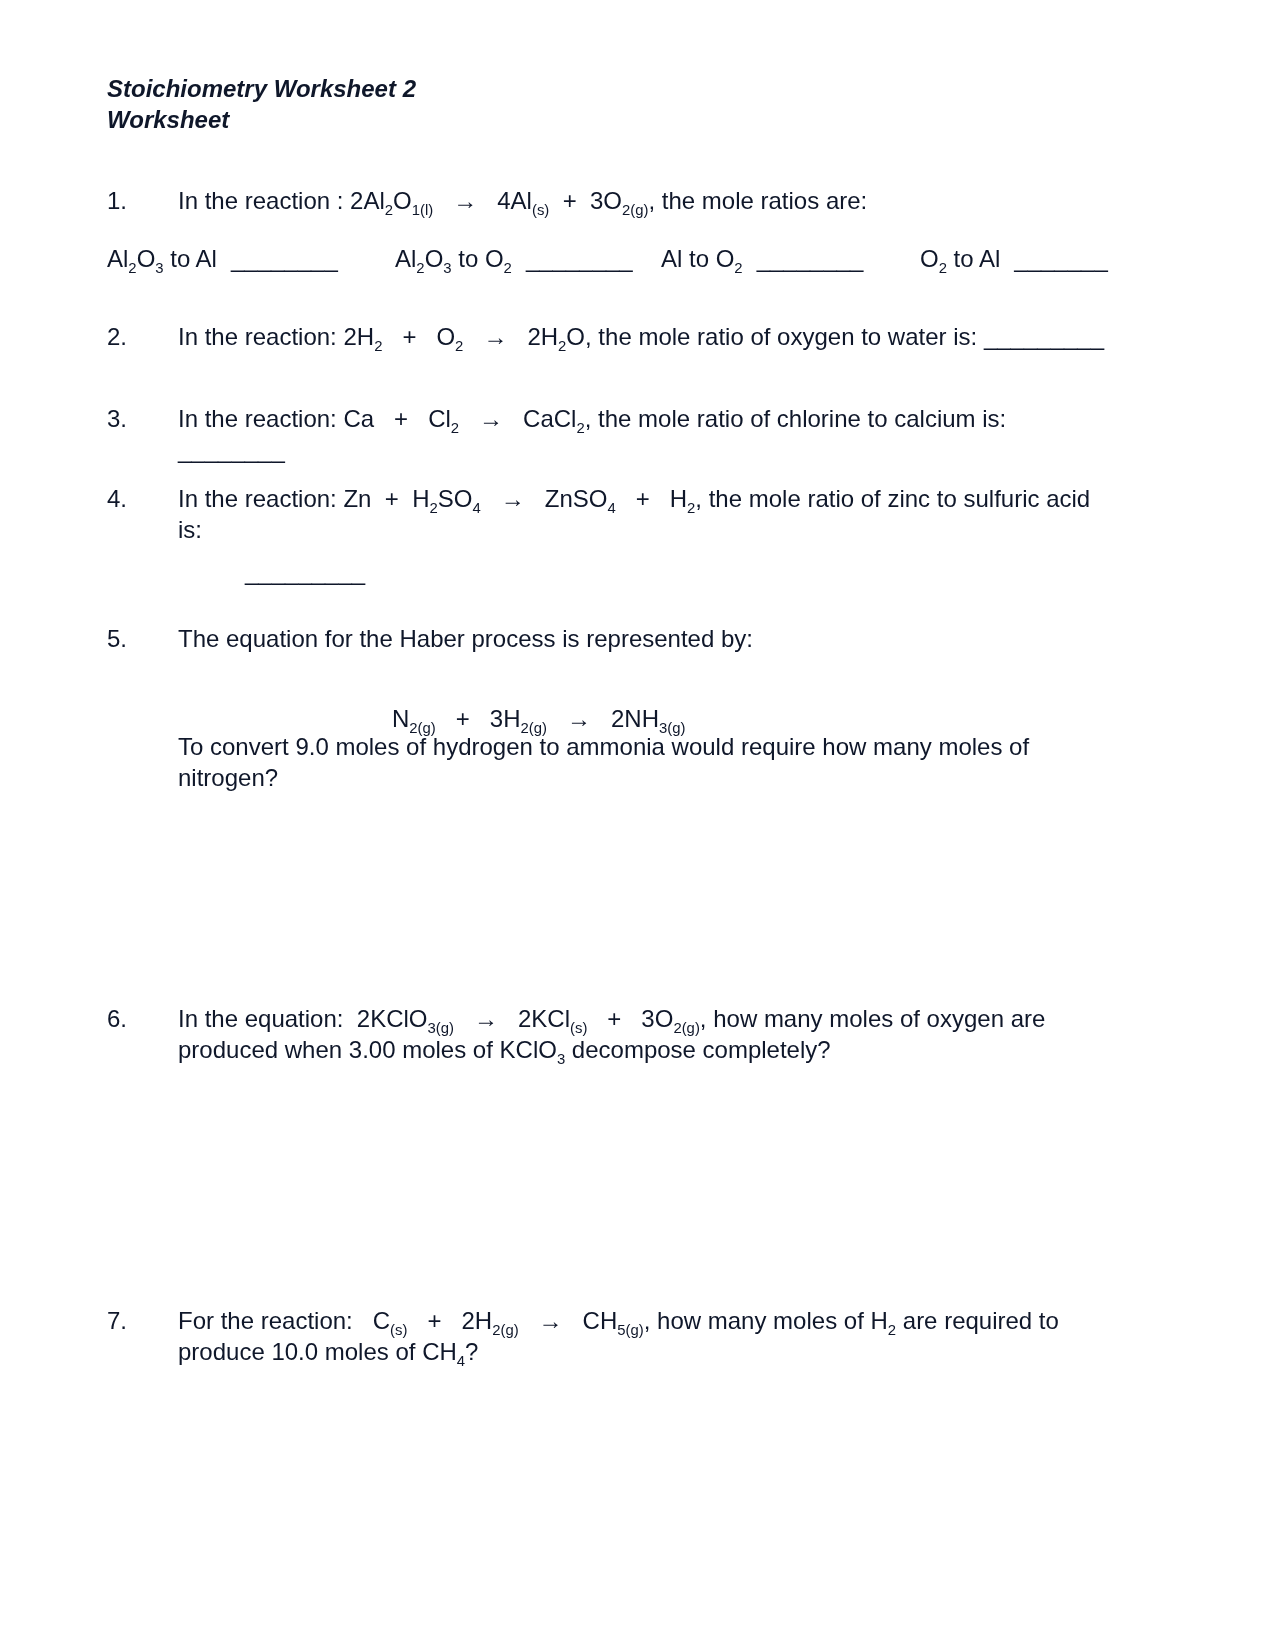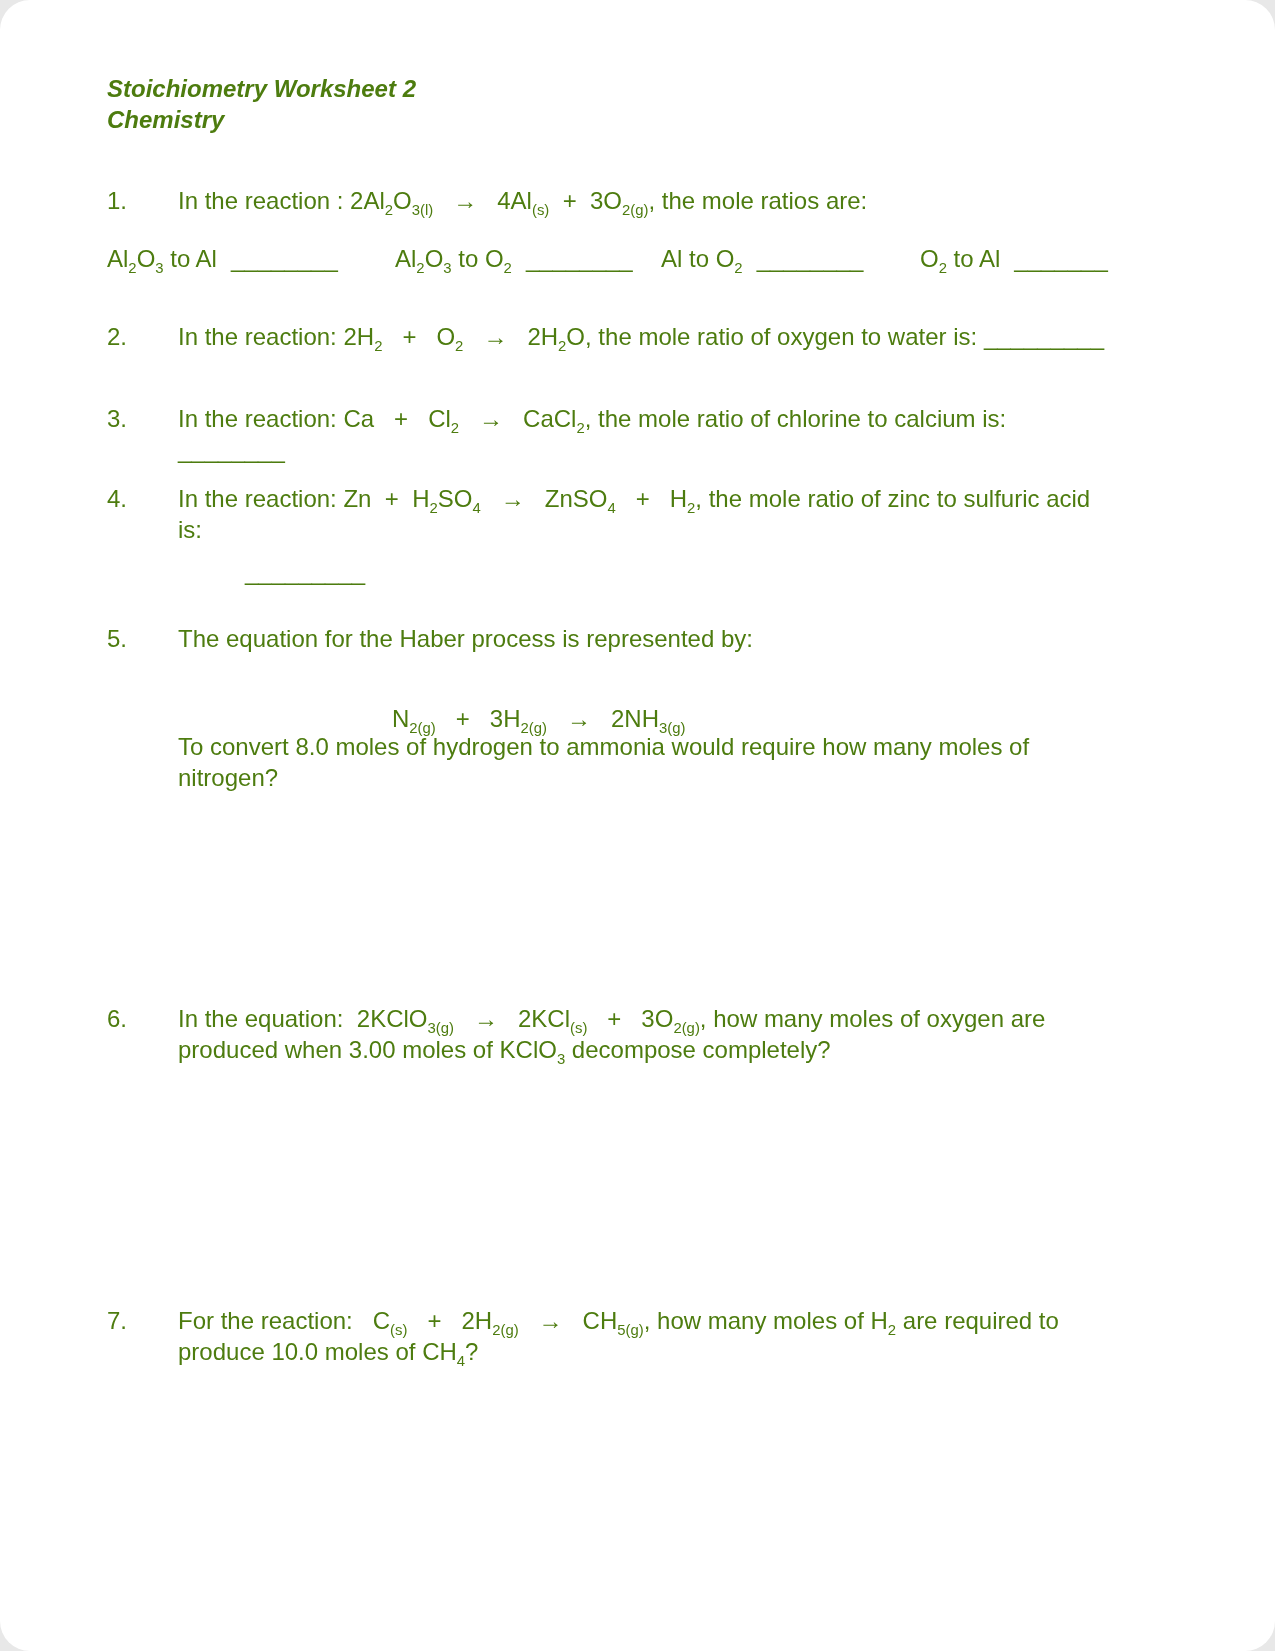--- a/index.html
+++ b/index.html
@@ -3,26 +3,25 @@
 <meta charset="utf-8">
 <style>
   * { margin: 0; padding: 0; box-sizing: border-box; }
   html, body { background: #e8e8e8; }
   .page {
     position: relative;
     width: 1275px;
     height: 1651px;
     margin: 0 auto;
     background: #ffffff;
-    color: #4d7c0f;
+    color: #0f172a;
     font-family: "Liberation Sans", sans-serif;
     font-size: 24px;
     line-height: 31px;
     overflow: hidden;
-    border-radius: 30px;
   }
   .content { position: absolute; left: 107px; top: 73px; width: 1010px; }
   .block { position: absolute; left: 0; width: 100%; }
 
   .title-line { font-weight: bold; font-style: italic; }
 
   .name-area { position: absolute; left: 638px; top: 0; width: 372px; }
   .date-line { margin-top: 26px; }
   .hour-label { margin-left: 25px; }
 
@@ -41,29 +40,29 @@
 </style>
 </head>
 <body>
 
 <div class="page">
   <div class="content">
 
     <div class="block" style="top:0">
       <div>
         <div class="title-line">Stoichiometry Worksheet 2</div>
-        <div class="title-line">Chemistry</div>
+        <div class="title-line">Worksheet</div>
       </div>
       <div class="name-area">
       </div>
     </div>
 
     <div class="block q" style="top:112px">
       <span class="qnum">1.</span>
-      <span class="qtext">In the reaction : 2Al<sub>2</sub>O<sub>3(l)</sub>   →   4Al<sub>(s)</sub>  +  3O<sub>2(g)</sub>, the mole ratios are:</span>
+      <span class="qtext">In the reaction : 2Al<sub>2</sub>O<sub>1(l)</sub>   →   4Al<sub>(s)</sub>  +  3O<sub>2(g)</sub>, the mole ratios are:</span>
     </div>
 
     <div class="block" style="top:170px; height:31px;">
       <span class="ratio" style="left:0"><span>Al<sub>2</sub>O<sub>3</sub> to Al</span><span class="blank">________</span></span>
       <span class="ratio" style="left:288px"><span>Al<sub>2</sub>O<sub>3</sub> to O<sub>2</sub></span><span class="blank">________</span></span>
       <span class="ratio" style="left:554px"><span>Al to O<sub>2</sub></span><span class="blank">________</span></span>
       <span class="ratio" style="left:813px"><span>O<sub>2</sub> to Al</span><span class="blank">_______</span></span>
     </div>
 
     <div class="block q" style="top:248px">
@@ -83,21 +82,21 @@
     <div class="block standalone-blank" style="top:483px">
       <span class="blank">_________</span>
     </div>
 
     <div class="block q" style="top:550px">
       <span class="qnum">5.</span>
       <span class="qtext">The equation for the Haber process is represented by:</span>
     </div>
     <div class="block equation" style="top:630px">N<sub>2(g)</sub>   +   3H<sub>2(g)</sub>   →   2NH<sub>3(g)</sub></div>
     <div class="block followup" style="top:658px">
-      <span class="qtext" style="display:block">To convert 8.0 moles of hydrogen to ammonia would require how many moles of nitrogen?</span>
+      <span class="qtext" style="display:block">To convert 9.0 moles of hydrogen to ammonia would require how many moles of nitrogen?</span>
     </div>
 
     <div class="block q" style="top:930px">
       <span class="qnum">6.</span>
       <span class="qtext">In the equation:  2KClO<sub>3(g)</sub>   →   2KCl<sub>(s)</sub>   +   3O<sub>2(g)</sub>, how many moles of oxygen are produced when 3.00 moles of KClO<sub>3</sub> decompose completely?</span>
     </div>
 
     <div class="block q" style="top:1232px">
       <span class="qnum">7.</span>
       <span class="qtext">For the reaction:   C<sub>(s)</sub>   +   2H<sub>2(g)</sub>   →   CH<sub>5(g)</sub>, how many moles of H<sub>2</sub> are required to produce 10.0 moles of CH<sub>4</sub>?</span>

